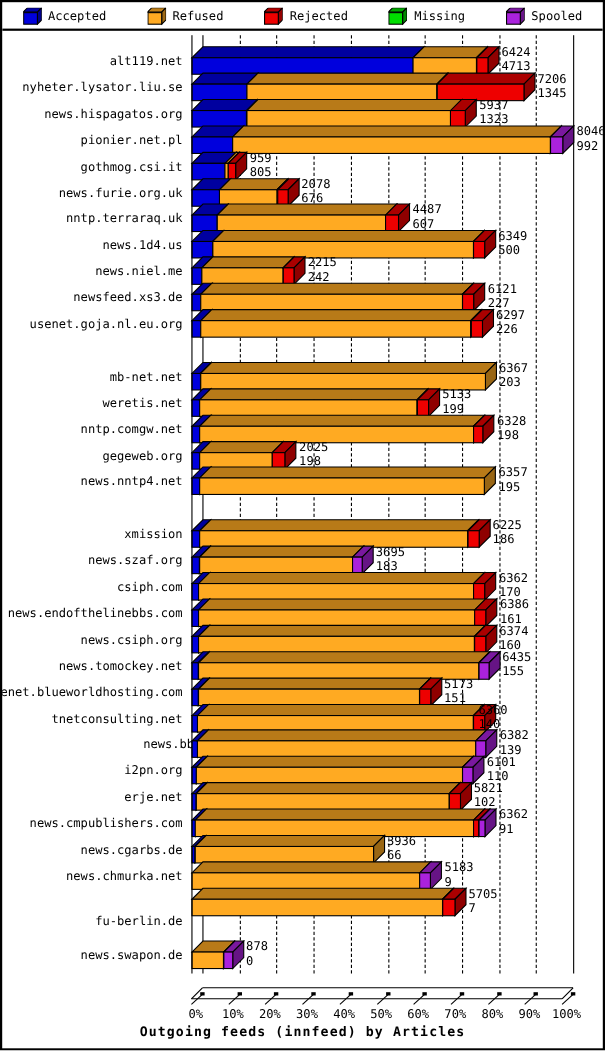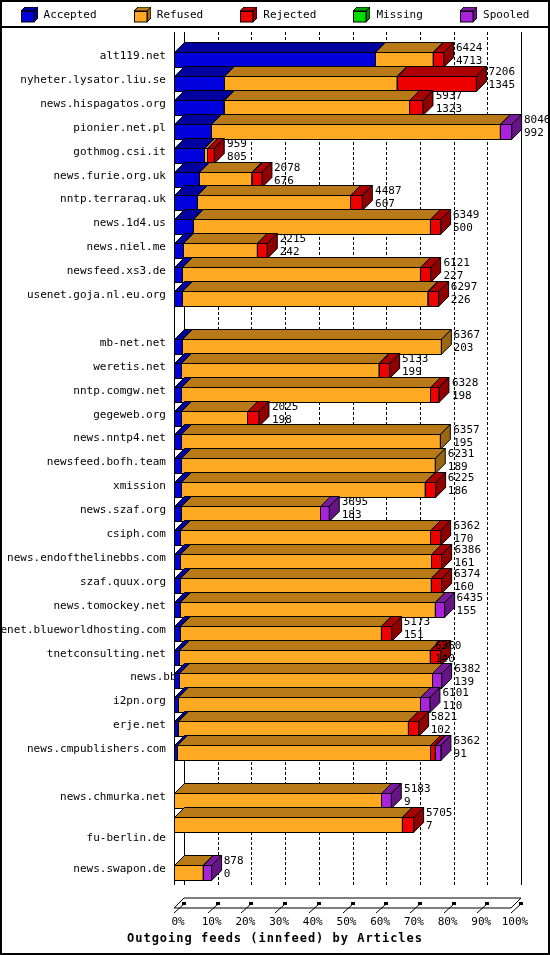--- a/index.html
+++ b/index.html
@@ -432,37 +432,20 @@
         <div style="position: absolute; left: 179.414px; top: 0px; width: 270.816px; height: 26px;"><svg width="270.816" height="26" viewBox="0 0 270.816 26" style="overflow:visible">
             <polygon points="0.5,10.5 10.5,0.5 269.316,0.5 259.316,10.5" fill="#b87a18" stroke="#000" stroke-width="1"></polygon>
             <polygon points="259.316,10.5 269.316,0.5 269.316,15.5 259.316,25.5" fill="#996614" stroke="#000" stroke-width="1"></polygon>
             <rect x="0.5" y="10.5" width="258.816" height="15" fill="#ffaa22" stroke="#000" stroke-width="1"></rect>
           </svg></div>
         <div class="vals" style="left: 451.23px; top: 0px;">
           <span>6357</span>
           <span style="margin-top: 2px;">195</span>
         </div>
       </div>
-      <div class="row" style="top: 420.3px; width: 546px;">
-        <div class="rowlabel" style="right: 382px;">newsfeed.bofh.team</div>
-        <div style="position: absolute; left: 172px; top: 0px; width: 19.077px; height: 26px;"><svg width="19.077" height="26" viewBox="0 0 19.077 26" style="overflow:visible">
-            <polygon points="0.5,10.5 10.5,0.5 17.577,0.5 7.577000000000001,10.5" fill="#00009f" stroke="#000" stroke-width="1"></polygon>
-            <polygon points="7.577000000000001,10.5 17.577,0.5 17.577,15.5 7.577000000000001,25.5" fill="#000085" stroke="#000" stroke-width="1"></polygon>
-            <rect x="0.5" y="10.5" width="7.077000000000001" height="15" fill="#0000dd" stroke="#000" stroke-width="1"></rect>
-          </svg></div>
-        <div style="position: absolute; left: 179.077px; top: 0px; width: 265.761px; height: 26px;"><svg width="265.76099999999997" height="26" viewBox="0 0 265.76099999999997 26" style="overflow:visible">
-            <polygon points="0.5,10.5 10.5,0.5 264.26099999999997,0.5 254.261,10.5" fill="#b87a18" stroke="#000" stroke-width="1"></polygon>
-            <polygon points="254.261,10.5 264.26099999999997,0.5 264.26099999999997,15.5 254.261,25.5" fill="#996614" stroke="#000" stroke-width="1"></polygon>
-            <rect x="0.5" y="10.5" width="253.761" height="15" fill="#ffaa22" stroke="#000" stroke-width="1"></rect>
-          </svg></div>
-        <div class="vals" style="left: 445.838px; top: 0px;">
-          <span>6231</span>
-          <span style="margin-top: 2px;">189</span>
-        </div>
-      </div>
       <div class="row" style="top: 444.2px; width: 546px;">
         <div class="rowlabel" style="right: 382px;">xmission</div>
         <div style="position: absolute; left: 172px; top: 0px; width: 19.077px; height: 26px;"><svg width="19.077" height="26" viewBox="0 0 19.077 26" style="overflow:visible">
             <polygon points="0.5,10.5 10.5,0.5 17.577,0.5 7.577000000000001,10.5" fill="#00009f" stroke="#000" stroke-width="1"></polygon>
             <polygon points="7.577000000000001,10.5 17.577,0.5 17.577,15.5 7.577000000000001,25.5" fill="#000085" stroke="#000" stroke-width="1"></polygon>
             <rect x="0.5" y="10.5" width="7.077000000000001" height="15" fill="#0000dd" stroke="#000" stroke-width="1"></rect>
           </svg></div>
         <div style="position: absolute; left: 179.077px; top: 0px; width: 255.651px; height: 26px;"><svg width="255.65099999999998" height="26" viewBox="0 0 255.65099999999998 26" style="overflow:visible">
             <polygon points="0.5,10.5 10.5,0.5 254.15099999999998,0.5 244.15099999999998,10.5" fill="#b87a18" stroke="#000" stroke-width="1"></polygon>
             <polygon points="244.15099999999998,10.5 254.15099999999998,0.5 254.15099999999998,15.5 244.15099999999998,25.5" fill="#996614" stroke="#000" stroke-width="1"></polygon>
@@ -538,21 +521,21 @@
             <polygon points="0.5,10.5 10.5,0.5 20.61,0.5 10.61,10.5" fill="#ab0000" stroke="#000" stroke-width="1"></polygon>
             <polygon points="10.61,10.5 20.61,0.5 20.61,15.5 10.61,25.5" fill="#8f0000" stroke="#000" stroke-width="1"></polygon>
             <rect x="0.5" y="10.5" width="10.11" height="15" fill="#ee0000" stroke="#000" stroke-width="1"></rect>
           </svg></div>
         <div class="vals" style="left: 452.578px; top: 0px;">
           <span>6386</span>
           <span style="margin-top: 2px;">161</span>
         </div>
       </div>
       <div class="row" style="top: 539.8px; width: 546px;">
-        <div class="rowlabel" style="right: 382px;">szaf.quux.org</div>
+        <div class="rowlabel" style="right: 382px;">news.csiph.org</div>
         <div style="position: absolute; left: 172px; top: 0px; width: 18.066px; height: 26px;"><svg width="18.066" height="26" viewBox="0 0 18.066 26" style="overflow:visible">
             <polygon points="0.5,10.5 10.5,0.5 16.566,0.5 6.566,10.5" fill="#00009f" stroke="#000" stroke-width="1"></polygon>
             <polygon points="6.566,10.5 16.566,0.5 16.566,15.5 6.566,25.5" fill="#000085" stroke="#000" stroke-width="1"></polygon>
             <rect x="0.5" y="10.5" width="6.066" height="15" fill="#0000dd" stroke="#000" stroke-width="1"></rect>
           </svg></div>
         <div style="position: absolute; left: 178.066px; top: 0px; width: 262.728px; height: 26px;"><svg width="262.72800000000007" height="26" viewBox="0 0 262.72800000000007 26" style="overflow:visible">
             <polygon points="0.5,10.5 10.5,0.5 261.22800000000007,0.5 251.22800000000004,10.5" fill="#b87a18" stroke="#000" stroke-width="1"></polygon>
             <polygon points="251.22800000000004,10.5 261.22800000000007,0.5 261.22800000000007,15.5 251.22800000000004,25.5" fill="#996614" stroke="#000" stroke-width="1"></polygon>
             <rect x="0.5" y="10.5" width="250.72800000000004" height="15" fill="#ffaa22" stroke="#000" stroke-width="1"></rect>
           </svg></div>
@@ -718,20 +701,37 @@
         <div style="position: absolute; left: 433.175px; top: 0px; width: 17.392px; height: 26px;"><svg width="17.392" height="26" viewBox="0 0 17.392 26" style="overflow:visible">
             <polygon points="0.5,10.5 10.5,0.5 15.892,0.5 5.892,10.5" fill="#7a189f" stroke="#000" stroke-width="1"></polygon>
             <polygon points="5.892,10.5 15.892,0.5 15.892,15.5 5.892,25.5" fill="#661485" stroke="#000" stroke-width="1"></polygon>
             <rect x="0.5" y="10.5" width="5.392" height="15" fill="#aa22dd" stroke="#000" stroke-width="1"></rect>
           </svg></div>
         <div class="vals" style="left: 451.567px; top: 0px;">
           <span>6362</span>
           <span style="margin-top: 2px;">91</span>
         </div>
       </div>
+      <div class="row" style="top: 731px; width: 546px;">
+        <div class="rowlabel" style="right: 382px;">news.cgarbs.de</div>
+        <div style="position: absolute; left: 172px; top: 0px; width: 14.696px; height: 26px;"><svg width="14.696" height="26" viewBox="0 0 14.696 26" style="overflow:visible">
+            <polygon points="0.5,10.5 10.5,0.5 13.196,0.5 3.196,10.5" fill="#00009f" stroke="#000" stroke-width="1"></polygon>
+            <polygon points="3.196,10.5 13.196,0.5 13.196,15.5 3.196,25.5" fill="#000085" stroke="#000" stroke-width="1"></polygon>
+            <rect x="0.5" y="10.5" width="2.696" height="15" fill="#0000dd" stroke="#000" stroke-width="1"></rect>
+          </svg></div>
+        <div style="position: absolute; left: 174.696px; top: 0px; width: 174.097px; height: 26px;"><svg width="174.097" height="26" viewBox="0 0 174.097 26" style="overflow:visible">
+            <polygon points="0.5,10.5 10.5,0.5 172.597,0.5 162.597,10.5" fill="#b87a18" stroke="#000" stroke-width="1"></polygon>
+            <polygon points="162.597,10.5 172.597,0.5 172.597,15.5 162.597,25.5" fill="#996614" stroke="#000" stroke-width="1"></polygon>
+            <rect x="0.5" y="10.5" width="162.097" height="15" fill="#ffaa22" stroke="#000" stroke-width="1"></rect>
+          </svg></div>
+        <div class="vals" style="left: 349.793px; top: 0px;">
+          <span>3936</span>
+          <span style="margin-top: 2px;">66</span>
+        </div>
+      </div>
       <div class="row" style="top: 754.9px; width: 546px;">
         <div class="rowlabel" style="right: 382px;">news.chmurka.net</div>
         <div style="position: absolute; left: 172px; top: 0px; width: 219.255px; height: 26px;"><svg width="219.255" height="26" viewBox="0 0 219.255 26" style="overflow:visible">
             <polygon points="0.5,10.5 10.5,0.5 217.755,0.5 207.755,10.5" fill="#b87a18" stroke="#000" stroke-width="1"></polygon>
             <polygon points="207.755,10.5 217.755,0.5 217.755,15.5 207.755,25.5" fill="#996614" stroke="#000" stroke-width="1"></polygon>
             <rect x="0.5" y="10.5" width="207.255" height="15" fill="#ffaa22" stroke="#000" stroke-width="1"></rect>
           </svg></div>
         <div style="position: absolute; left: 379.255px; top: 0px; width: 21.773px; height: 26px;"><svg width="21.773" height="26" viewBox="0 0 21.773 26" style="overflow:visible">
             <polygon points="0.5,10.5 10.5,0.5 20.273,0.5 10.273,10.5" fill="#7a189f" stroke="#000" stroke-width="1"></polygon>
             <polygon points="10.273,10.5 20.273,0.5 20.273,15.5 10.273,25.5" fill="#661485" stroke="#000" stroke-width="1"></polygon>

